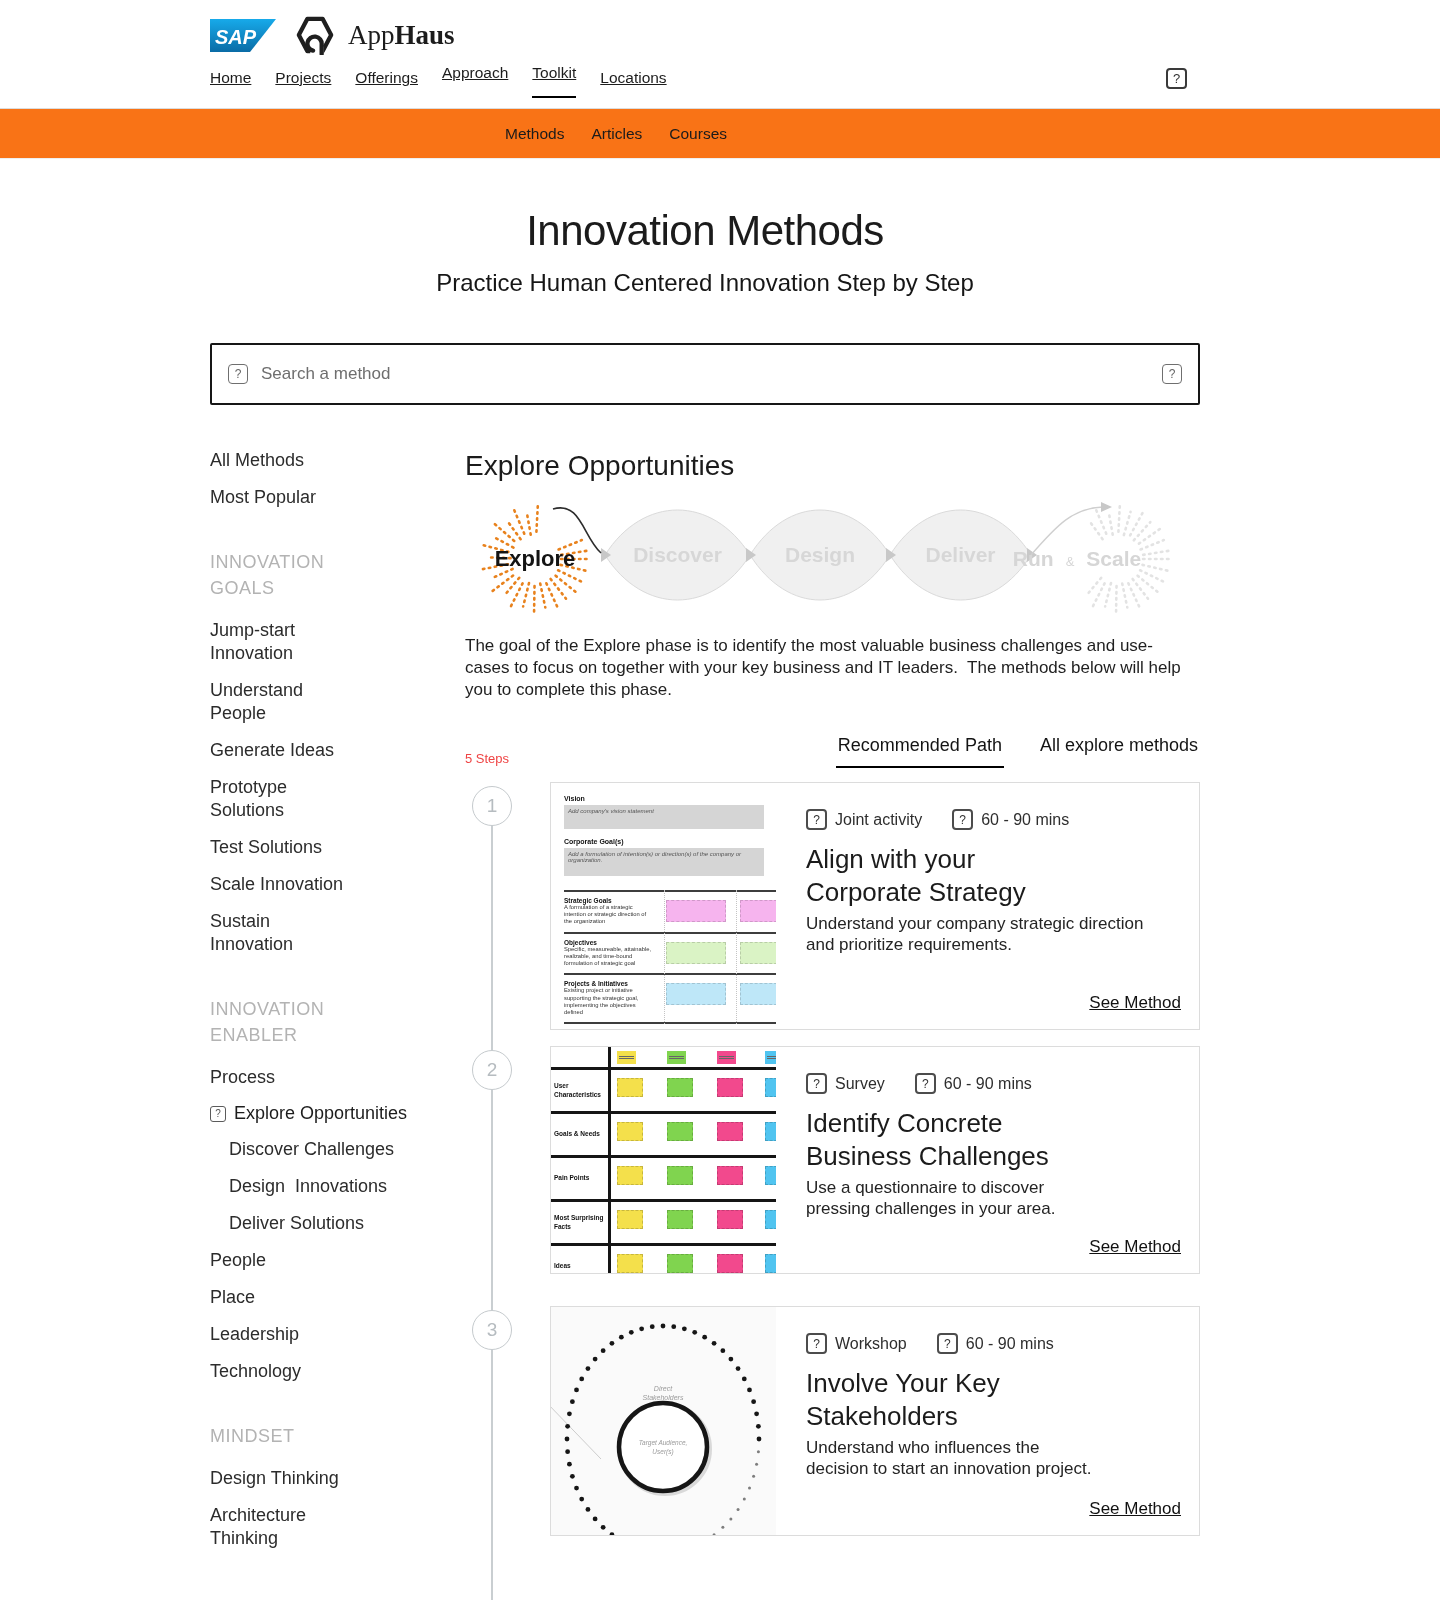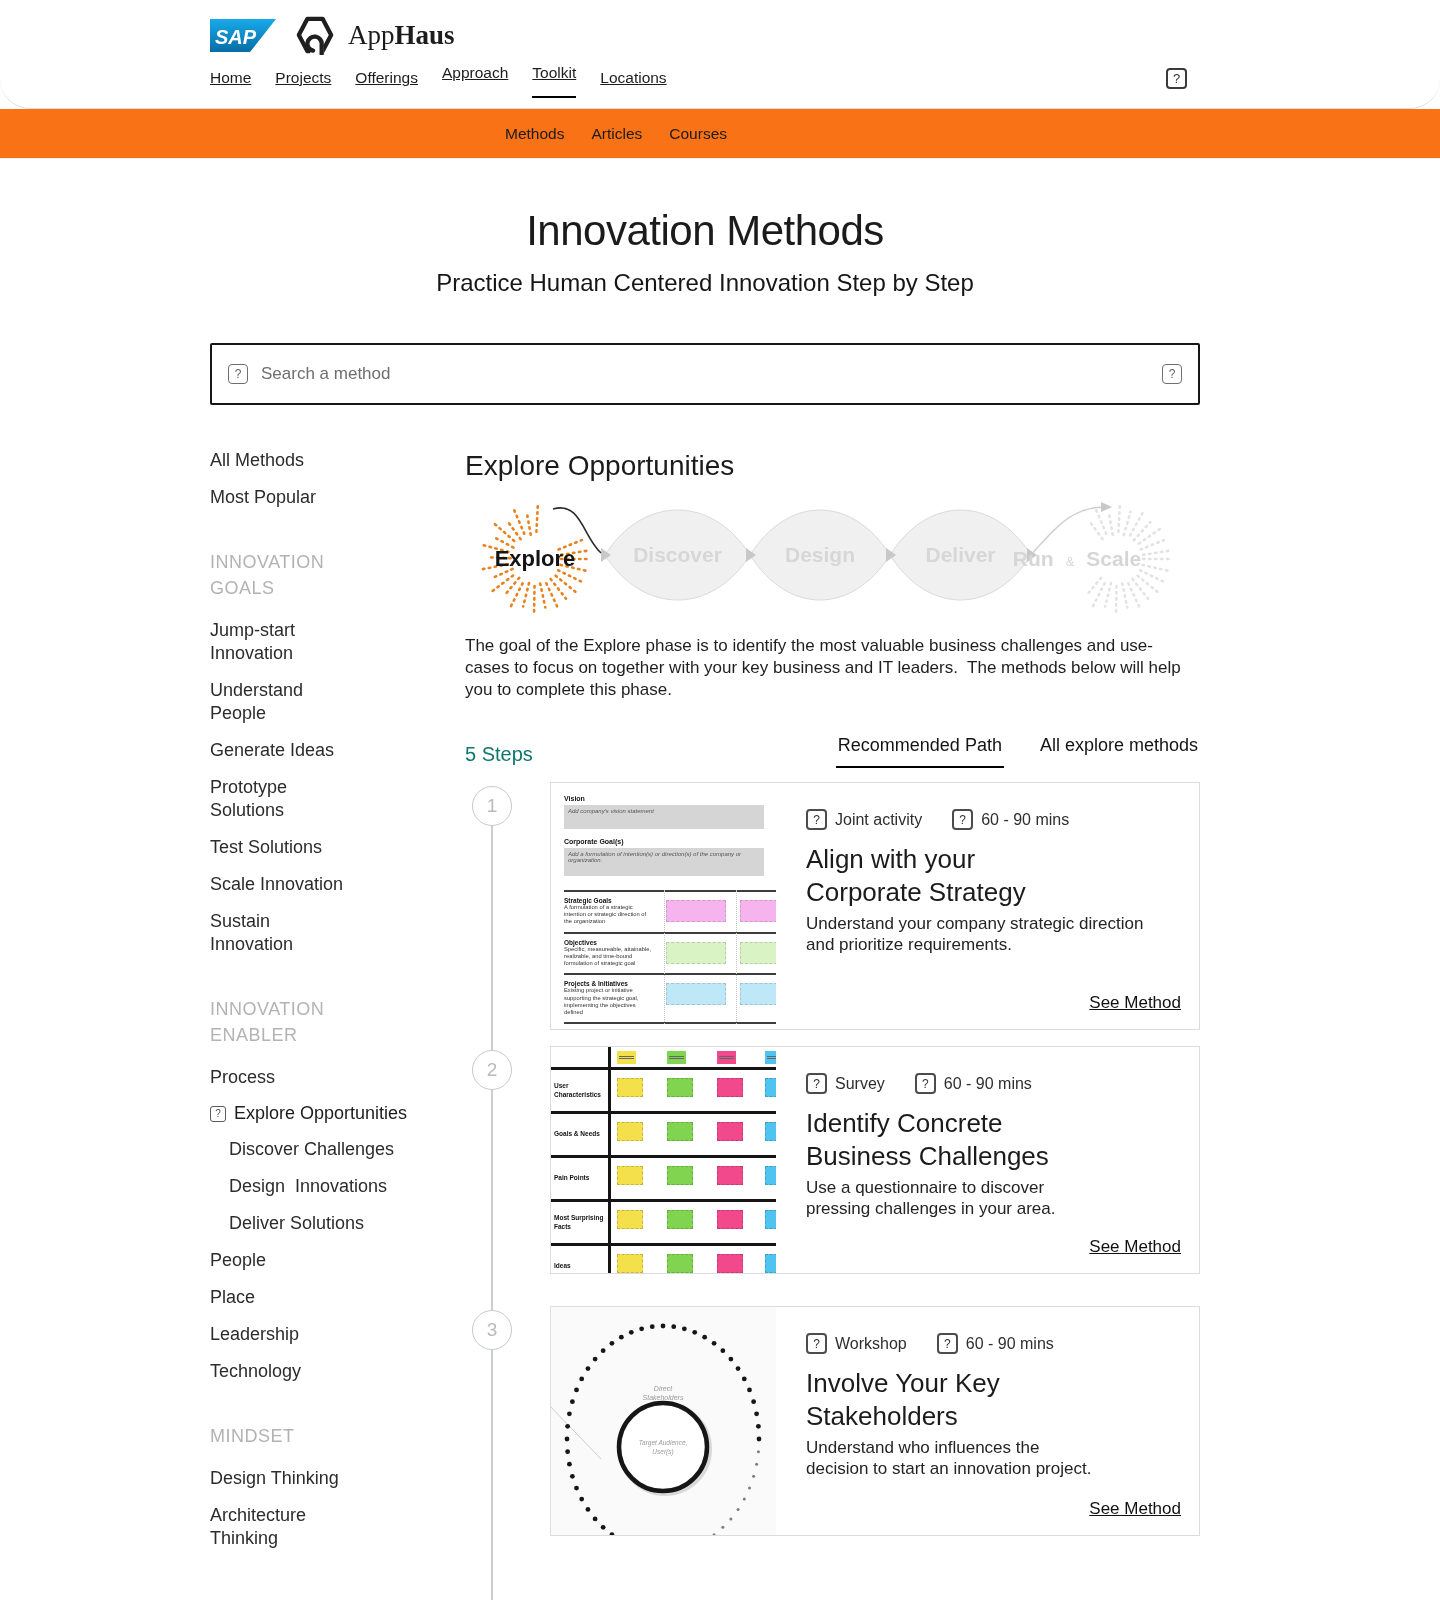--- a/index.html
+++ b/index.html
@@ -4,21 +4,21 @@
 <style>
   * { margin:0; padding:0; box-sizing:border-box; }
   html,body { background:#fff; }
   body {
     width:1440px; height:1600px; overflow:hidden; position:relative;
     font-family:"Liberation Sans", sans-serif; color:#1d1d1d;
   }
   .preline { white-space:pre-line; }
 
   
-  .topbar { height:109px; border-bottom:1px solid #dcdcdc; position:relative; background:#fff;border-radius:30px; }
+  .topbar { height:109px; border-bottom:1px solid #dcdcdc; position:relative; background:#fff; }
   .brand-row { display:flex; align-items:center; gap:20px; padding:15px 0 0 210px; }
   .apphaus-word { font-family:"Liberation Serif", serif; font-size:27px; color:#1c1c1c; margin-left:-6px; }
   .apphaus-word b { font-weight:bold; }
   .mainnav { display:flex; gap:24px; padding:14px 0 0 210px; font-size:15.5px; align-items:flex-start;text-decoration:underline; }
   .nav-item { color:#1c1c1c; cursor:pointer; }
   .nav-item.raised { transform:translateY(-5px); }
   .nav-item.active { border-bottom:2.5px solid #000; padding-bottom:14px; }
   .help-box {
     position:absolute; top:68px; right:253px;
     width:21px; height:21px; border:2px solid #3a3a3a; border-radius:4px;
@@ -50,21 +50,21 @@
   .qbox-sm { flex:none; width:16px; height:16px; border:1.5px solid #5b5b5b; border-radius:3px;
     display:inline-flex; align-items:center; justify-content:center; font-size:10px; color:#555; }
   .sb-children { margin-left:19px; }
 
   .main { width:735px; flex:none; }
   .main h2 { font-size:28px; font-weight:500; color:#1b1b1b; line-height:34px; }
   .phase-svg { display:block; margin-top:14px; }
   .phase-desc { font-size:17px; line-height:22px; color:#1f1f1f; margin-top:16px; width:722px; }
 
   .tabs-row { display:flex; align-items:flex-end; margin-top:34px; }
-  .steps-label { font-size:20px; color:#0f766e; padding-bottom:2px; }
+  .steps-label { font-size:13px; color:#ef4444; padding-bottom:2px; }
   .tabs { margin-left:auto; display:flex; gap:34px; font-size:18px; }
   .tab { padding:0 2px 10px; cursor:pointer; color:#141414; }
   .tab.active { border-bottom:2.5px solid #000; }
 
   
   .steps { display:flex; margin-top:14px; }
   .timeline { width:85px; flex:none; position:relative; }
   .tl-line { position:absolute; left:26px; top:24px; bottom:-90px; width:2px; background:#c9ced1; }
   .step-circle { position:absolute; left:7px; width:40px; height:40px; border-radius:50%;
     border:1.5px solid #c5cacd; background:#fff; color:#b6bcc0; font-size:19px;

